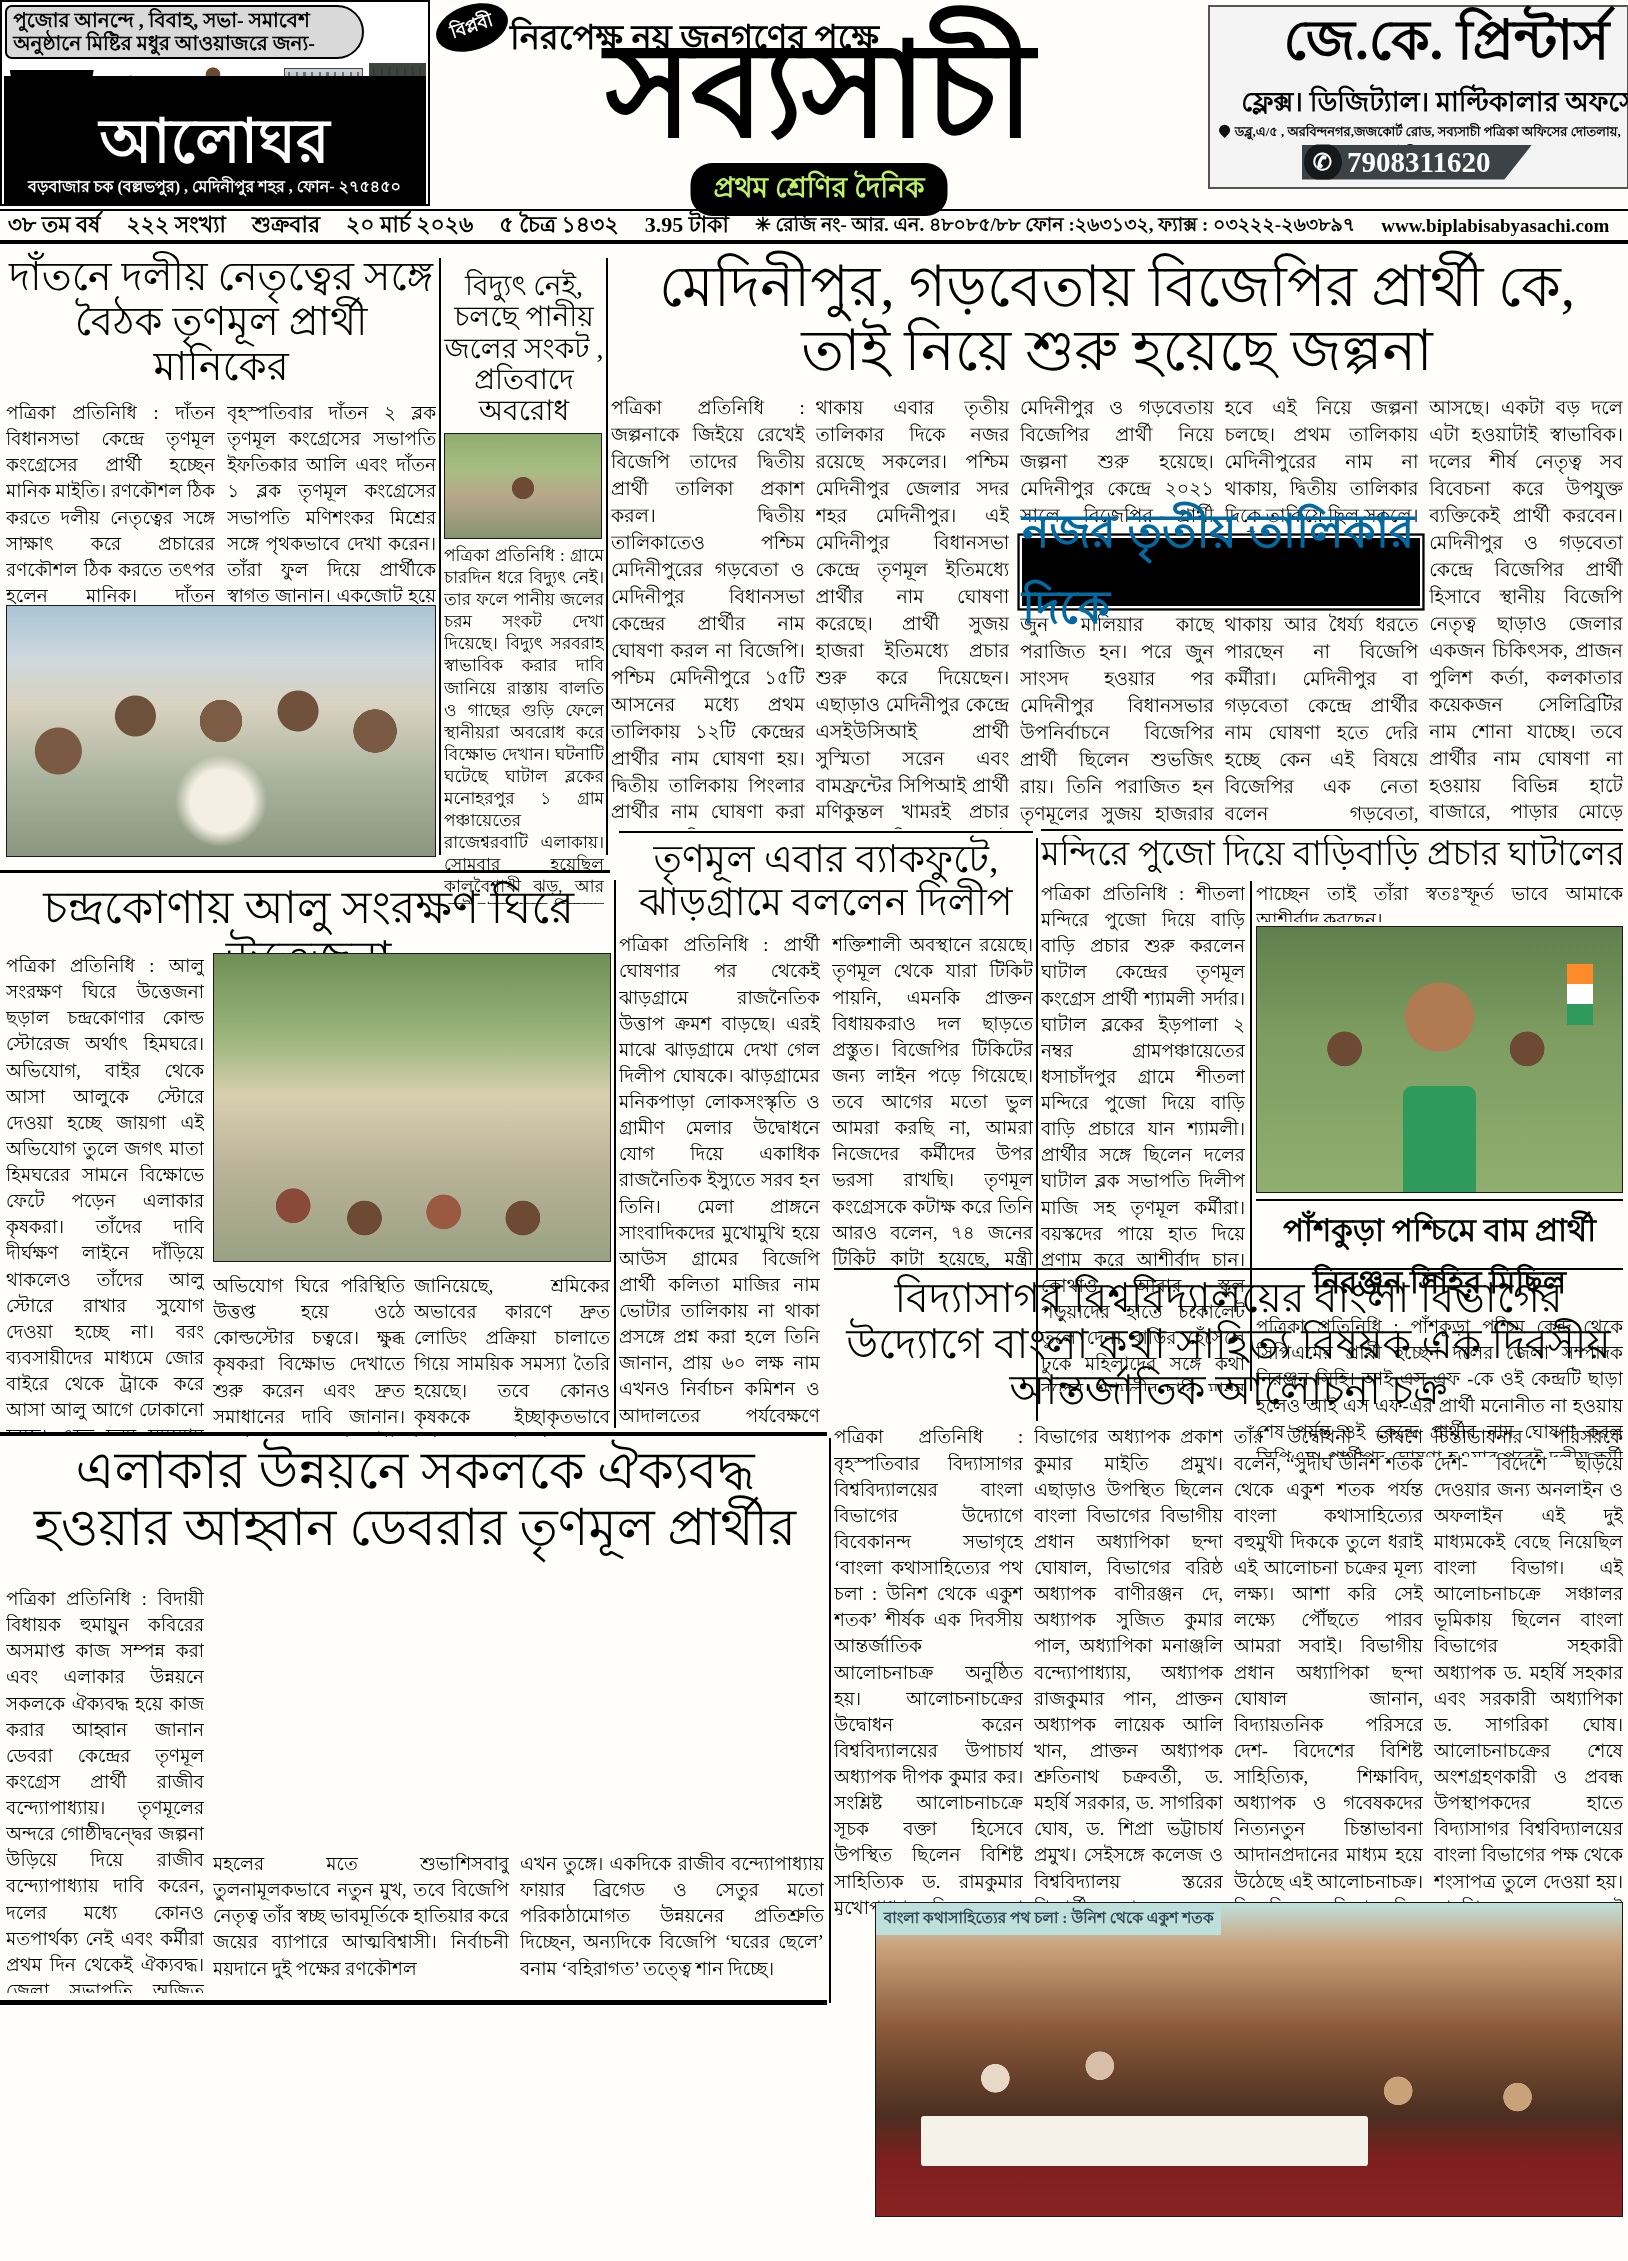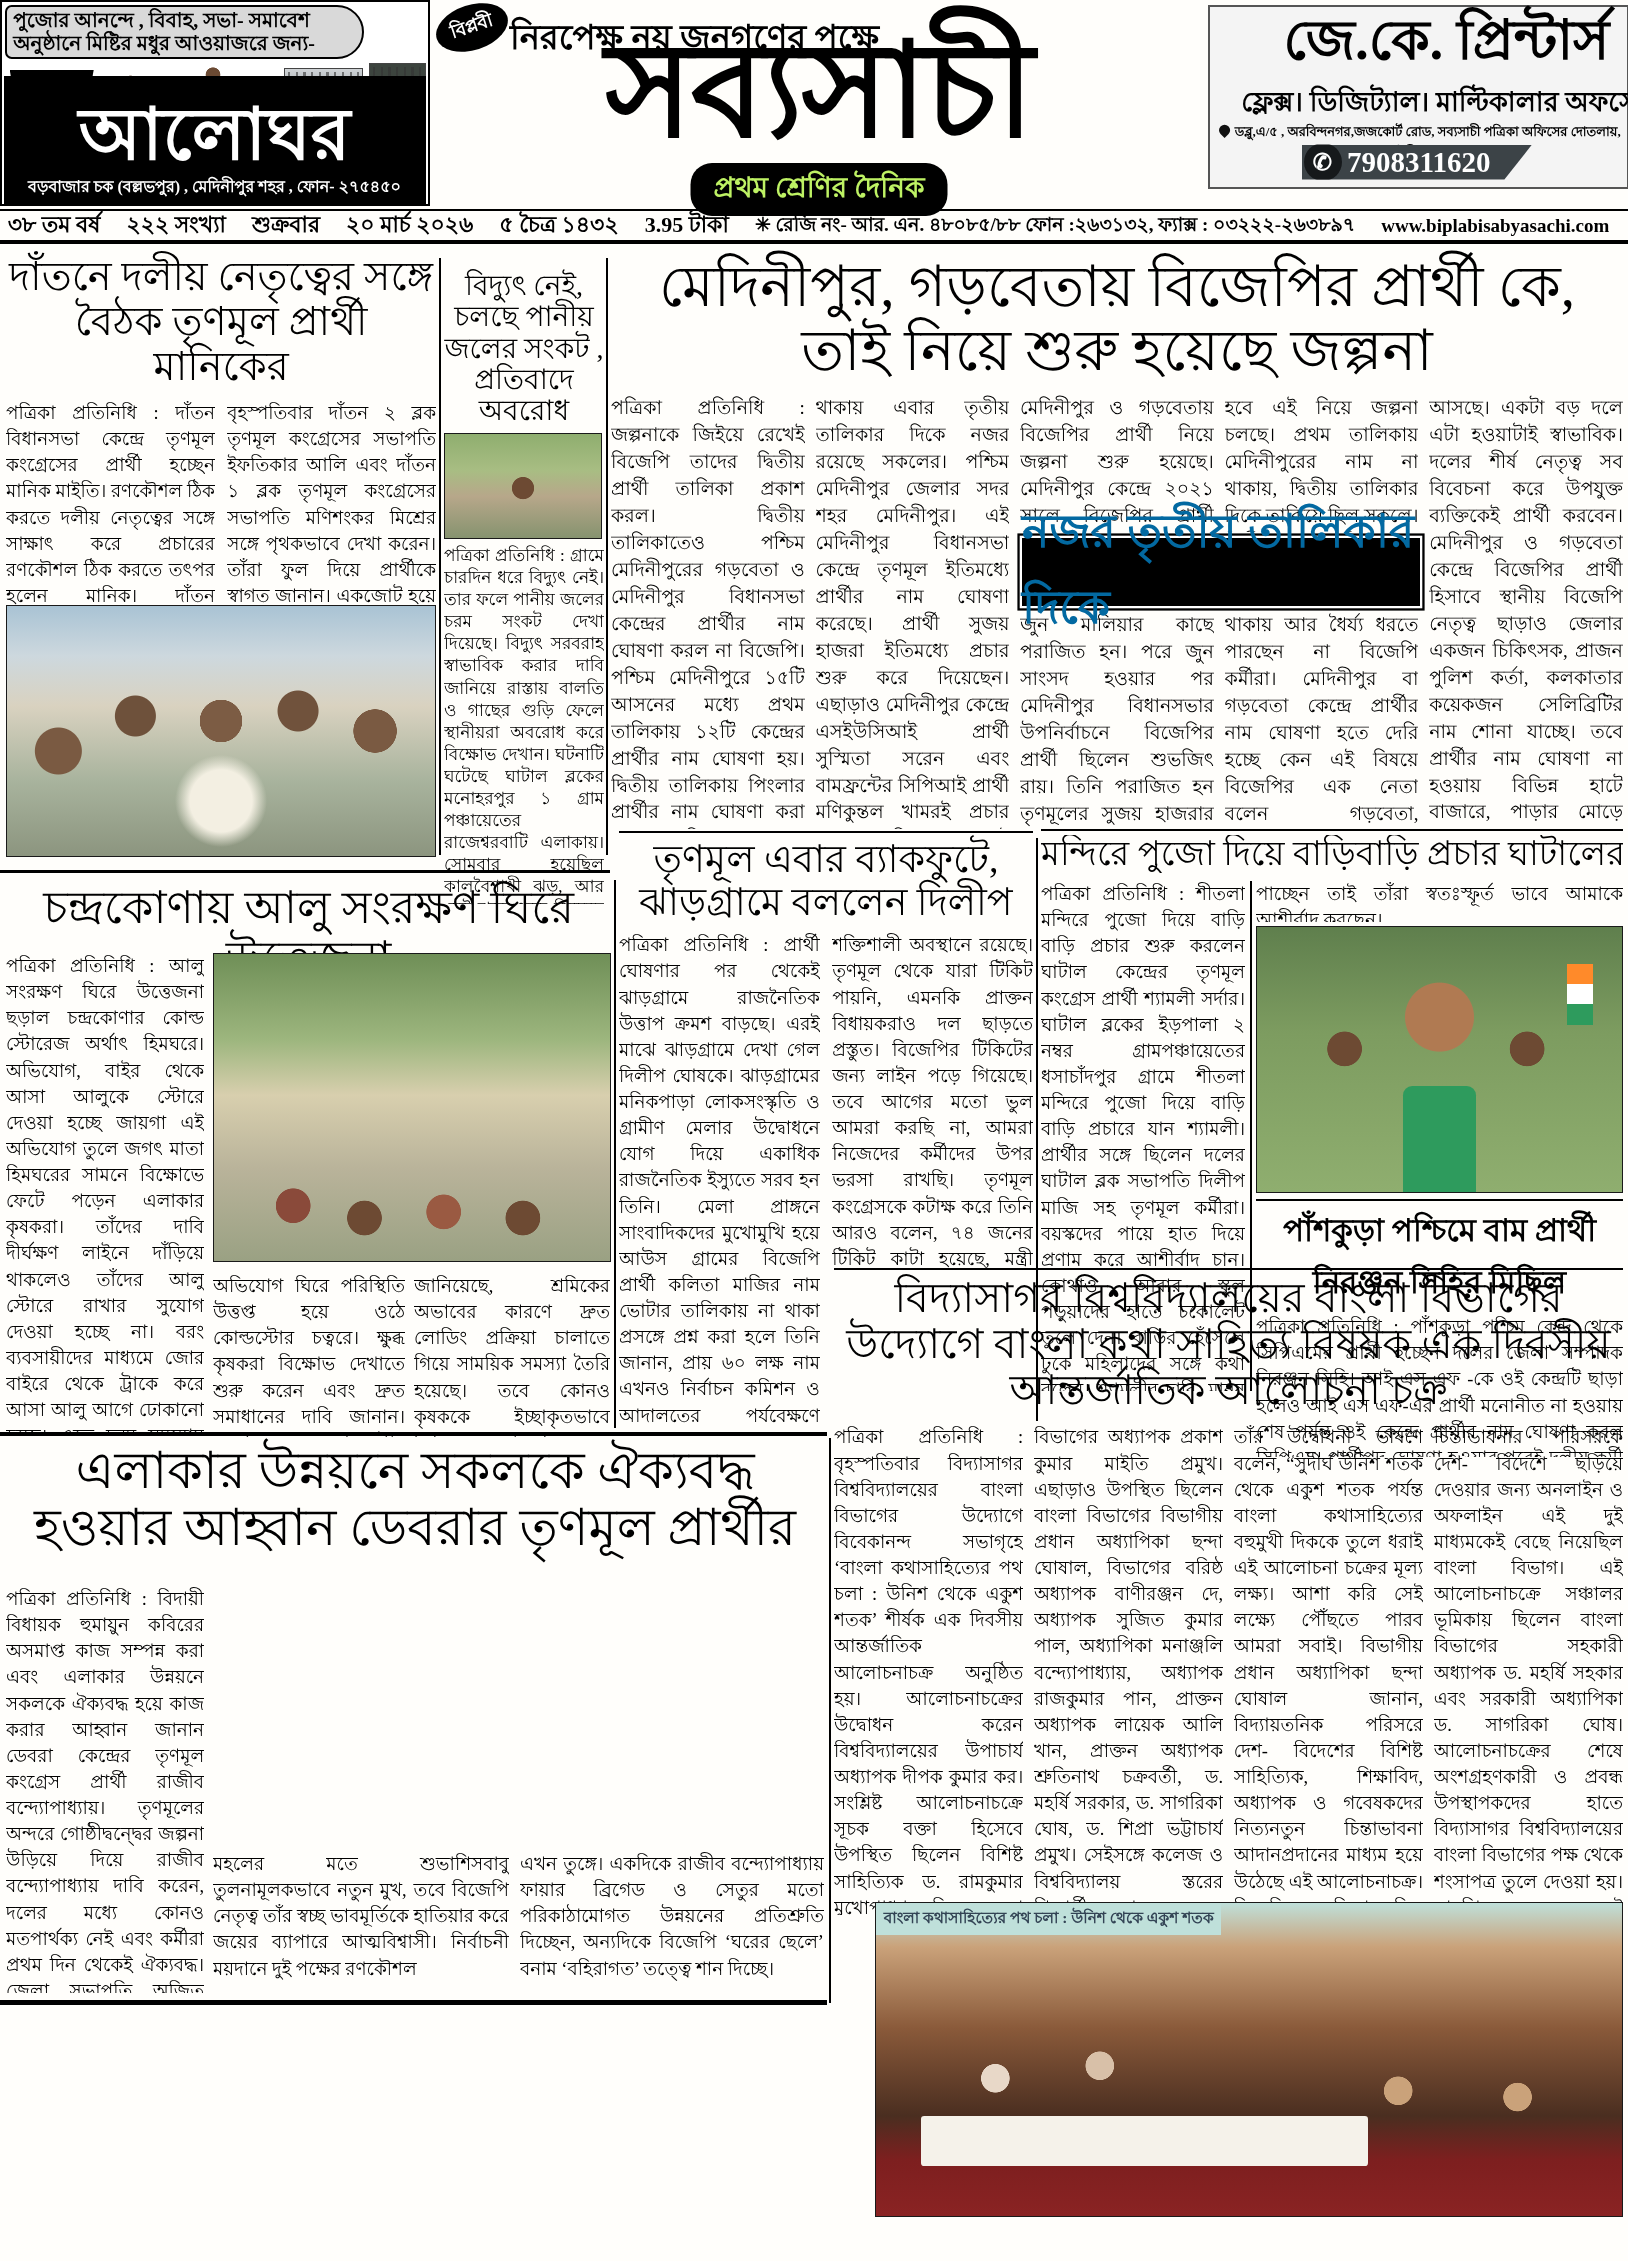--- a/index.html
+++ b/index.html
@@ -19,21 +19,21 @@
       linear-gradient(180deg,transparent 18%, #c98d5f 19% 70%, #e8e2d6 71% 100%);}
   .sumo.big{width:68px;height:84px;top:61px;}
   .yr{position:absolute;top:150px;font-weight:bold;font-size:20px;}
   .gear{position:absolute;background:linear-gradient(180deg,#cfd3d6,#8f979c);border:1.5px solid #444;}
   .gear .knobs{position:absolute;inset:3.1px;background:
       repeating-linear-gradient(90deg,#333 0 2.3px,transparent 2.3px 7.7px);opacity:.6;}
   .miclabel{position:absolute;right:10.7px;top:150px;font-weight:bold;font-size:23px;}
   
   .nb2{position:absolute;left:1.5px;top:74px;width:422px;height:130px;background:#000;color:#fff;
        display:flex;flex-direction:column;align-items:center;justify-content:flex-end;overflow:hidden;}
-  .nb2 .nm{font-size:72px;font-weight:800;line-height:1.02;}
+  .nb2 .nm{font-size:61px;font-weight:800;line-height:1.02;}
   .nb2 .addr{font-size:16px;font-weight:bold;padding:1.5px 0 4.6px 0;}
   .masthead{position:relative;flex:1;height:206px;}
   .badge{position:absolute;left:4.6px;top:4.6px;width:74px;height:45px;background:#000;color:#fff;
       border-radius:50%;transform:rotate(-18deg);display:flex;align-items:center;justify-content:center;
       font-size:18.4px;font-weight:bold;}
   .tagline{position:absolute;left:80px;top:10.7px;font-size:34px;font-weight:bold;}
   .title{position:absolute;left:0;top:26px;width:100%;text-align:center;font-size:132px;
       font-weight:800;line-height:1.0;letter-spacing:-1.5px;}
   .subtitle{position:absolute;left:50%;transform:translateX(-50%);top:163px;background:#000;color:#bef264;
       border-radius:21.5px;padding:3.1px 23px;font-size:28px;font-weight:bold;white-space:nowrap;}

